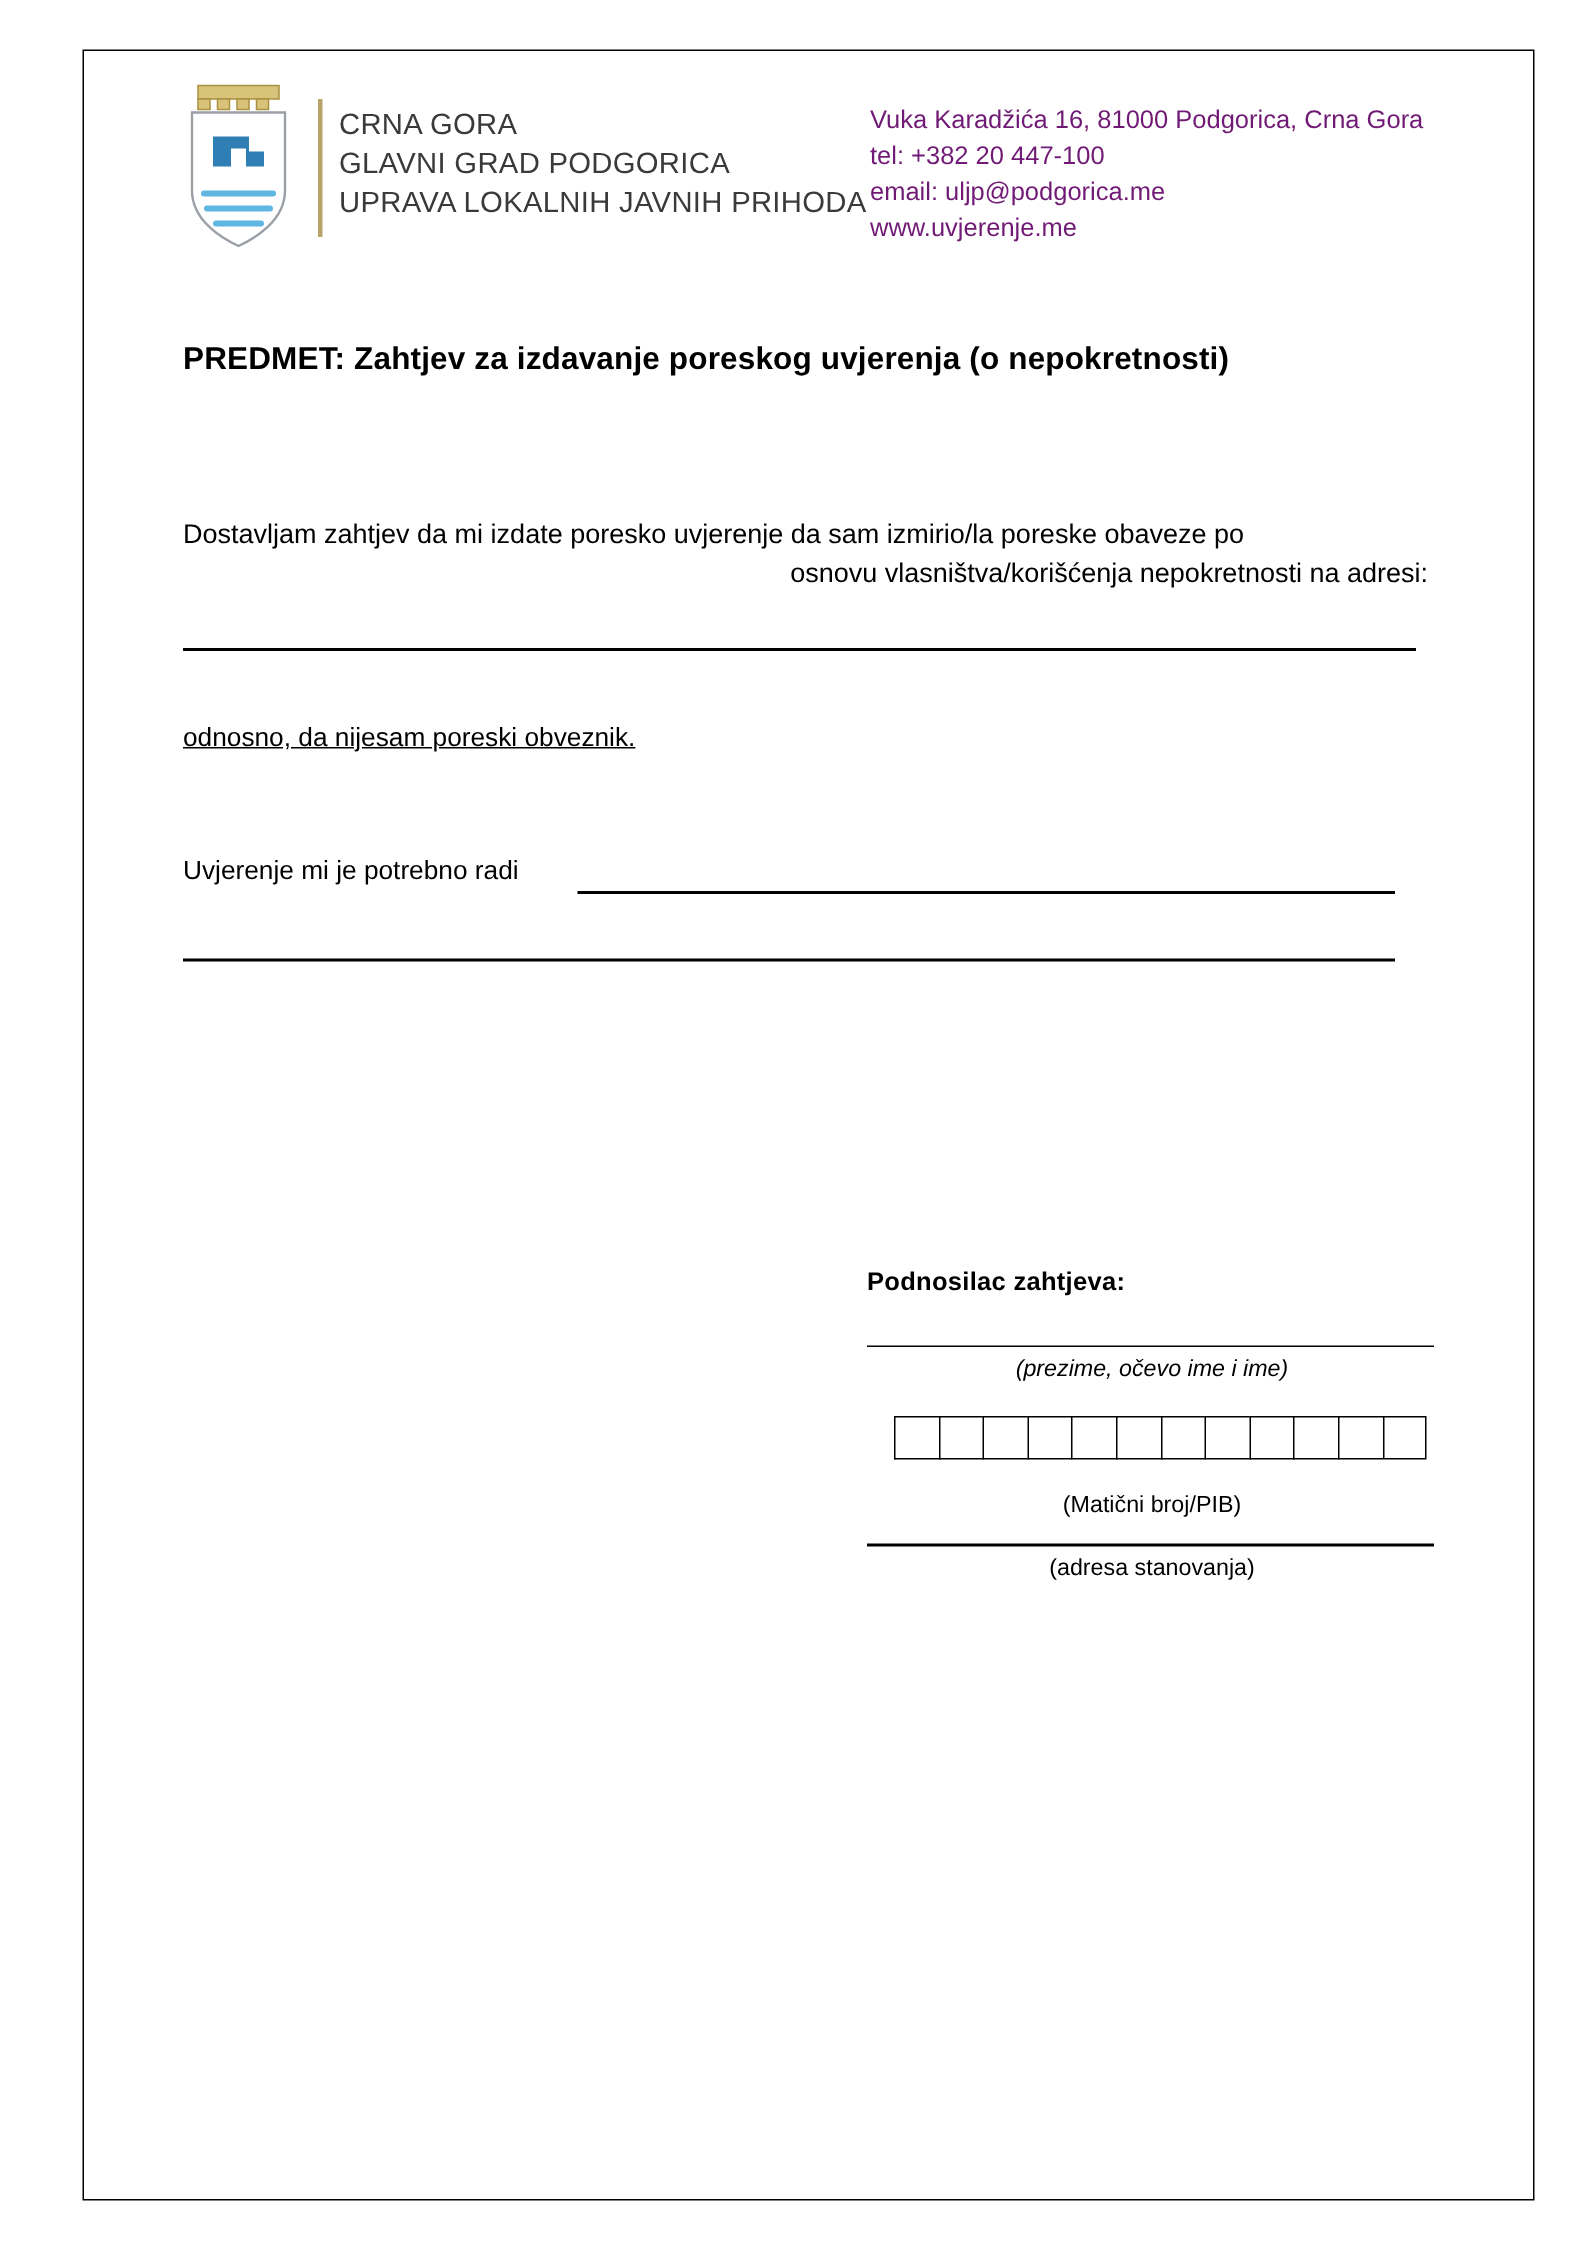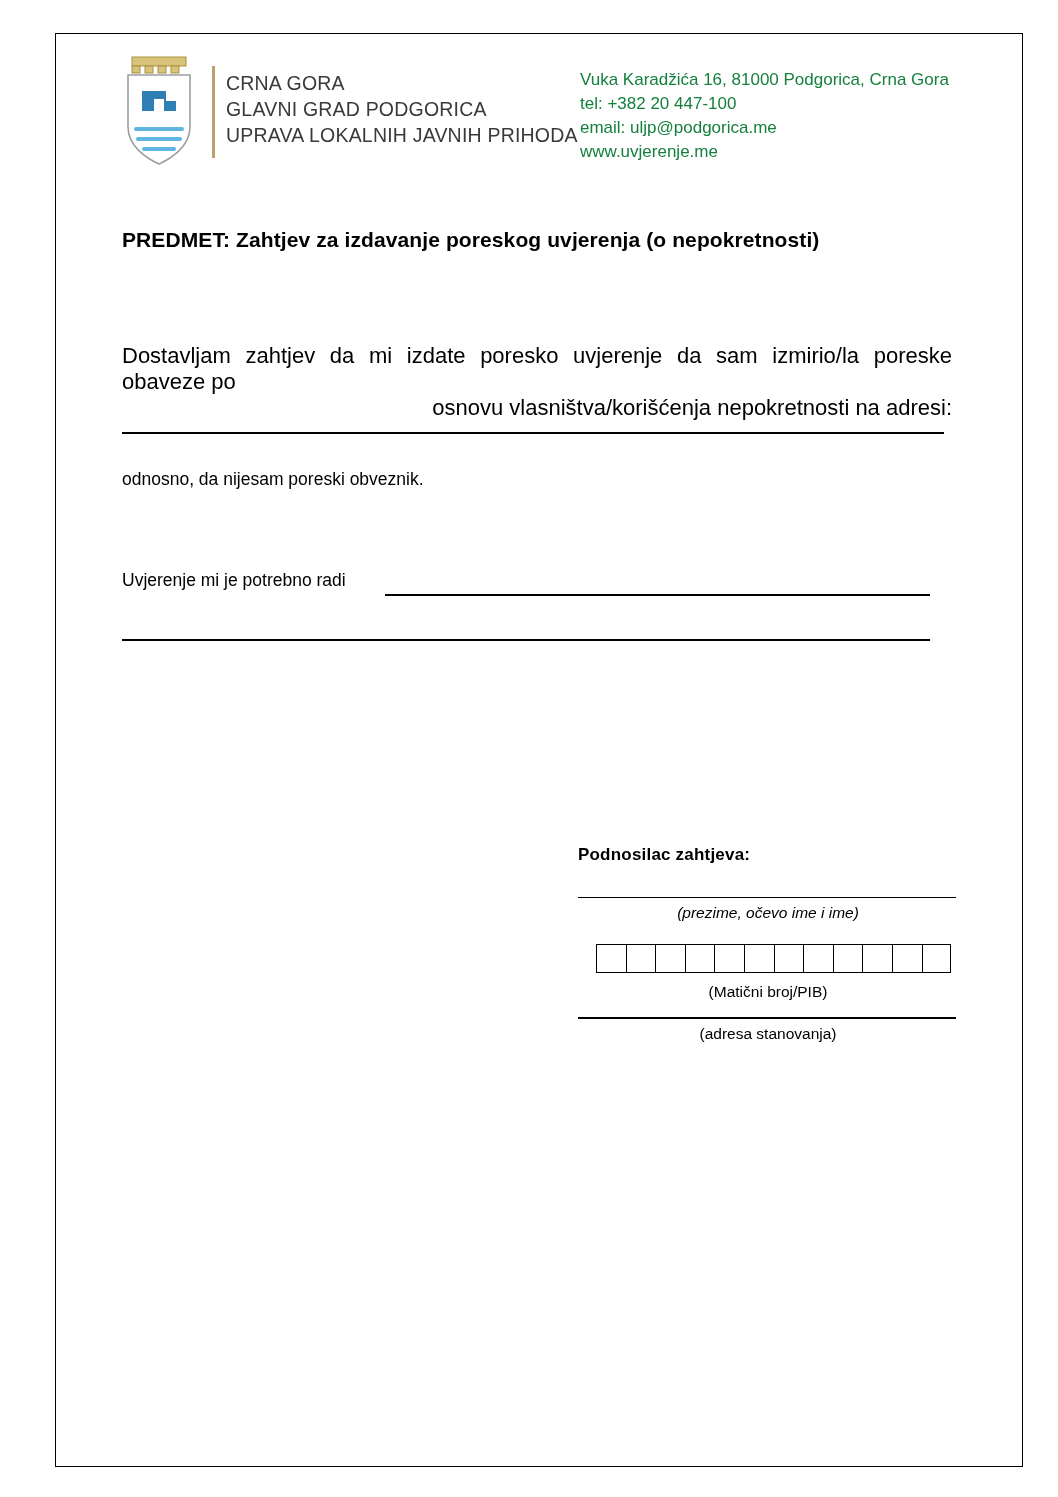--- a/index.html
+++ b/index.html
@@ -63,62 +63,62 @@
     white-space: nowrap;
   }
   .org-block div { font-weight: 400; }
 
   .contact-block {
     position: absolute;
     left: 460px;
     top: 18px;
     font-size: 17px;
     line-height: 24px;
-    color: #15803d;
+    color: #701a75;
     white-space: nowrap;
   }
 
   
   .subject {
     position: absolute;
     left: 122px;
     top: 228px;
     font-size: 21px;
     font-weight: bold;
     letter-spacing: 0.1px;
     color: #000;
   }
 
   .para {
     position: absolute;
     left: 122px;
     top: 343px;
     width: 830px;
-    font-size: 22px;
+    font-size: 18px;
     line-height: 26px;
     text-align: justify;
     color: #000;
   }
   .para .l2 { display: block; text-align: right; }
 
   .rule {
     position: absolute;
     background: #000;
     height: 1.6px;
   }
   .rule-addr { left: 122px; top: 432px; width: 822px; }
   .rule-reason1 { left: 385px; top: 594px; width: 545px; }
   .rule-reason2 { left: 122px; top: 639px; width: 808px; }
 
   .line-text {
     position: absolute;
     font-size: 17.5px;
     color: #000;
   }
-  .odnosno { left: 122px; top: 469px; }
+  .odnosno { left: 122px; top: 481px; text-decoration: underline; }
   .uvjerenje { left: 122px; top: 570px; }
 
   
   .sig {
     position: absolute;
     left: 578px;
     top: 845px;
     width: 380px;
   }
   .sig-title {
@@ -145,21 +145,21 @@
     width: 356px;
   }
   .boxes .cell {
     width: 29.6px;
     height: 29px;
     border: 1.3px solid #000;
     border-right: none;
     box-sizing: border-box;
   }
   .boxes .cell:last-child { border-right: 1.3px solid #000; }
-  .sig-caption2 { text-align: center; font-size: 15.5px; margin-top: 10px; }
+  .sig-caption2 { text-align: center; font-size: 15.5px; margin-top: 22px; }
   .sig-rule2 { height: 1.4px; background: #000; width: 378px; margin-top: 16px; }
   .sig-caption3 { text-align: center; font-size: 15.5px; margin-top: 6px; }
 </style>
 </head>
 <body>
 
 <div class="page">
   <div class="page-border"></div>
 
   <div class="header">

